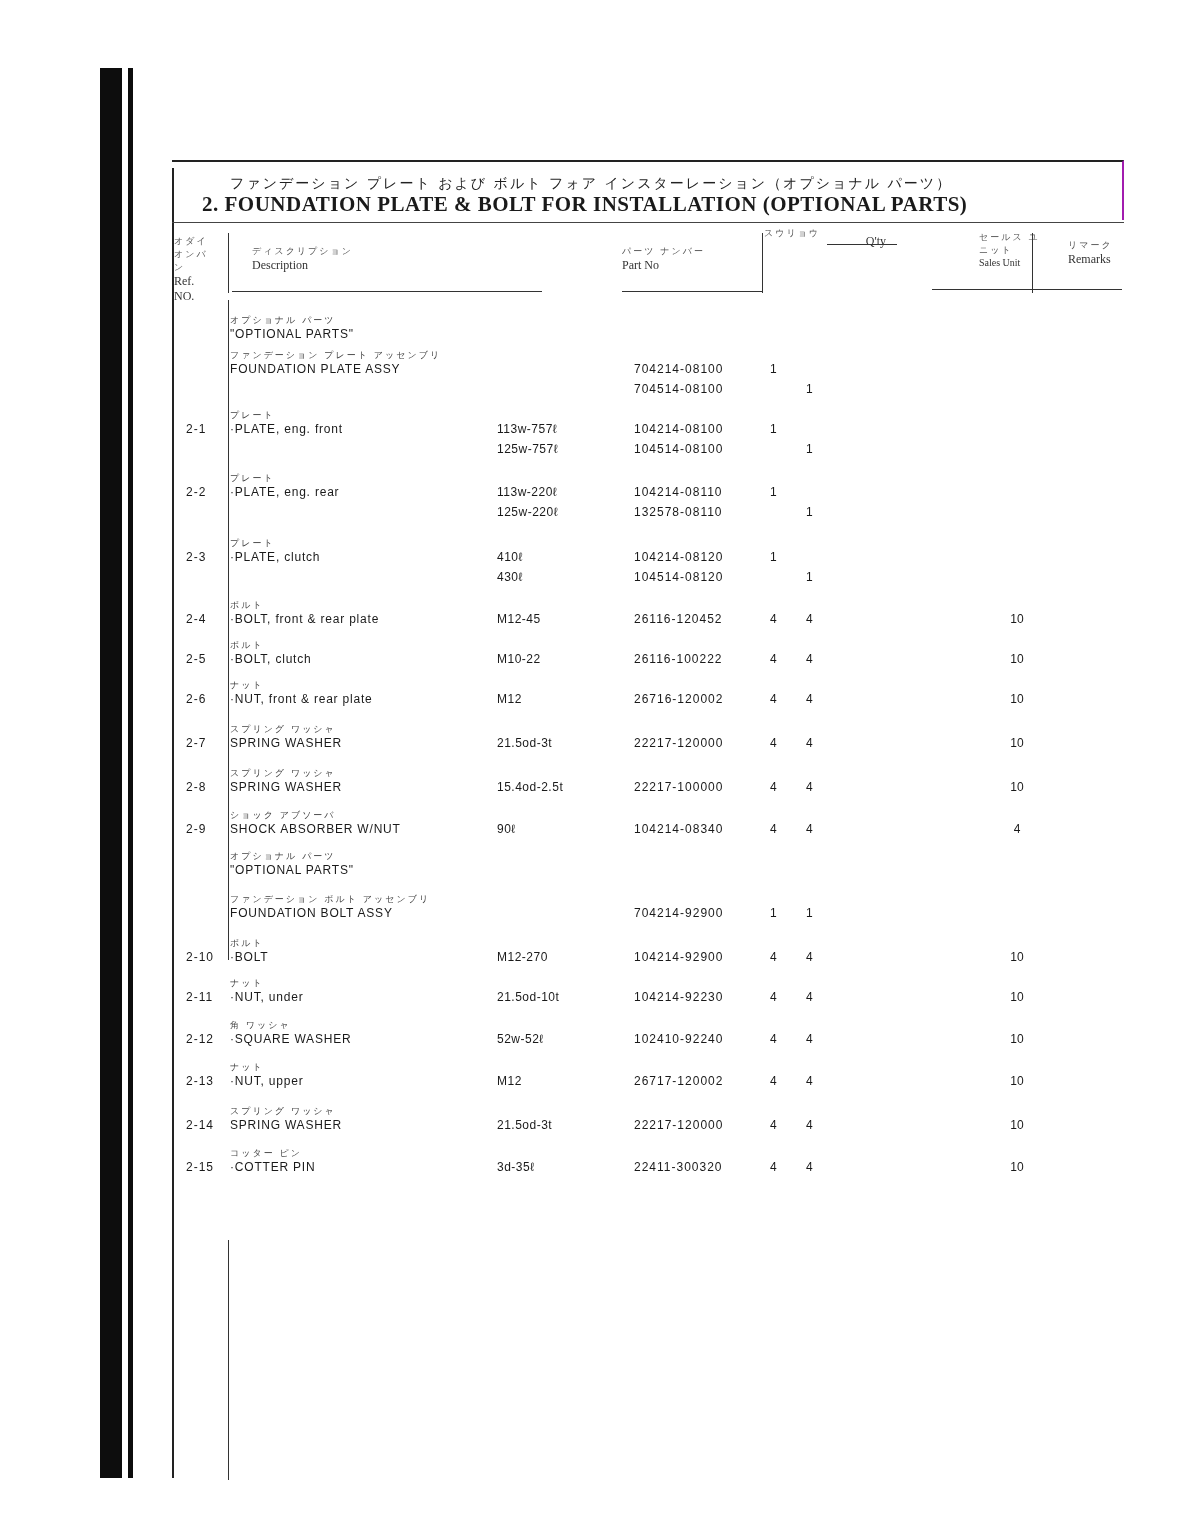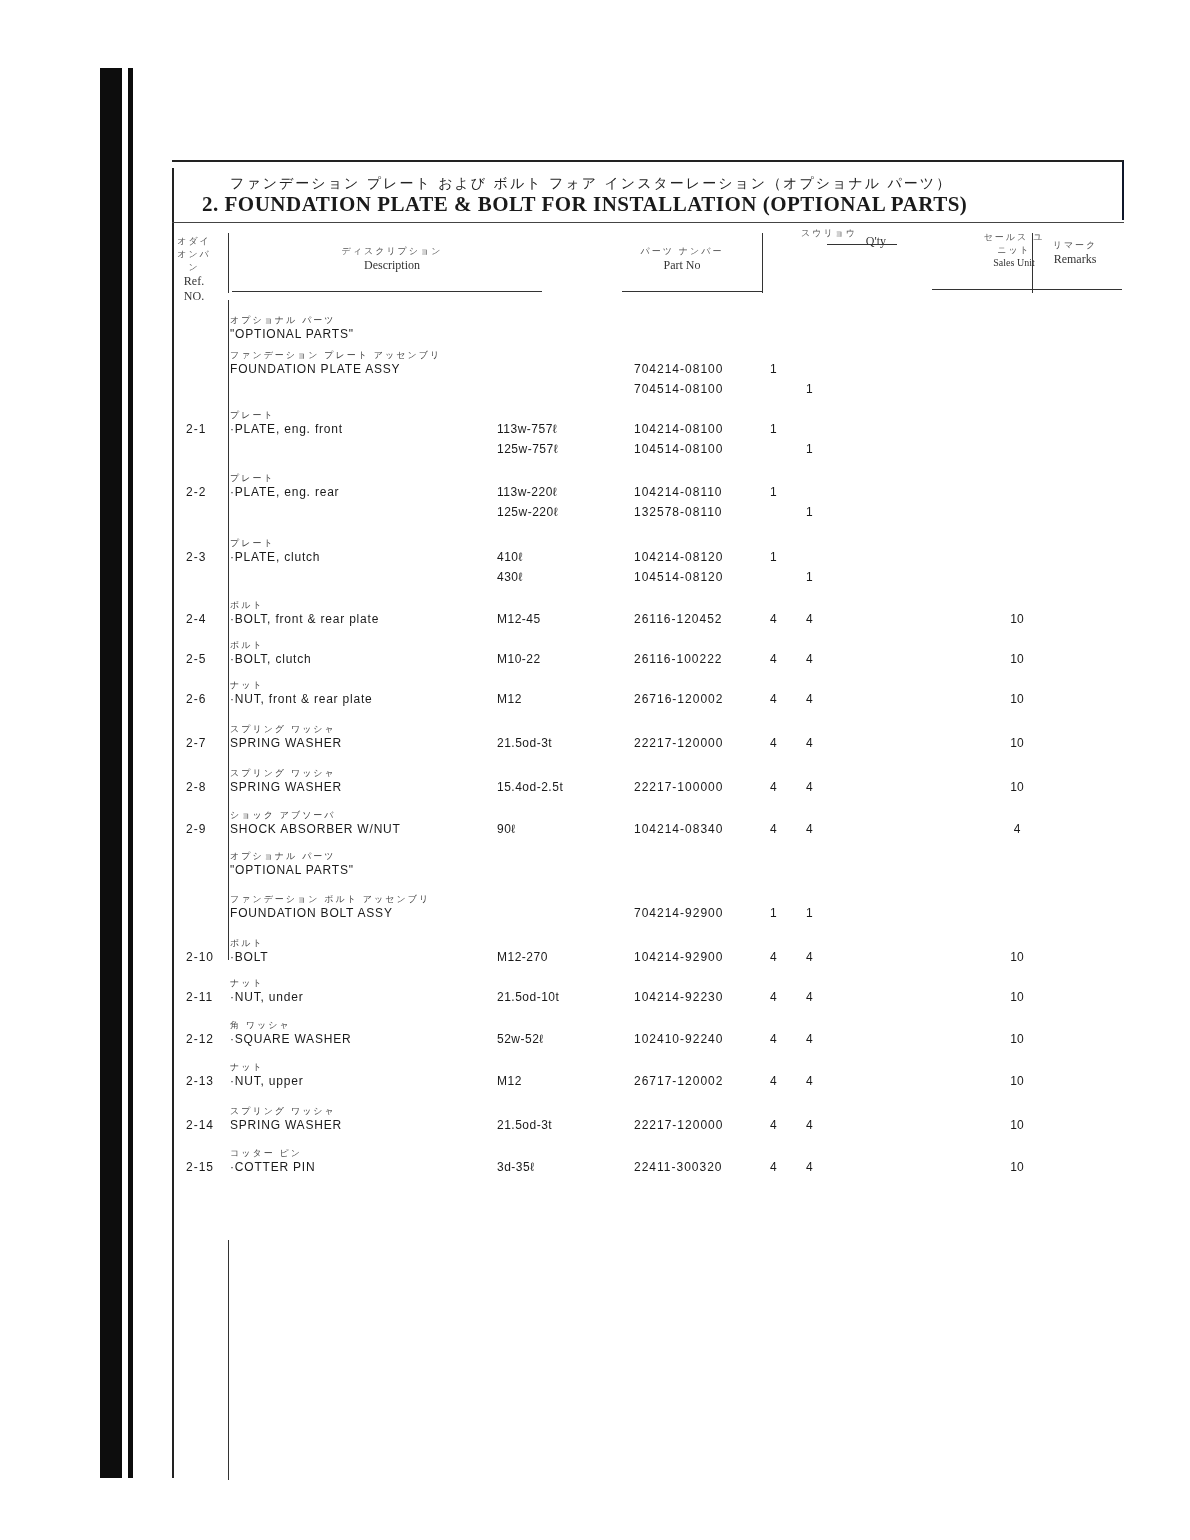--- a/index.html
+++ b/index.html
@@ -4,28 +4,28 @@
 <style>
   html, body { margin:0; padding:0; background:#ffffff; }
   body { width:1190px; height:1540px; position:relative; overflow:hidden;
          font-family:"Liberation Sans", sans-serif; color:#1a1a1a; }
   .binding { position:absolute; left:100px; top:68px; width:22px; height:1410px;
              background:#0d0d0d; }
   .binding-edge { position:absolute; left:128px; top:68px; width:5px; height:1410px; background:#0d0d0d; }
   .page { position:absolute; left:172px; top:160px; width:952px; height:1320px; }
   .frame-left { position:absolute; left:0; top:8px; width:2px; height:1310px; background:#222; }
   .title-box { position:absolute; left:0; top:0; width:950px; height:58px;
-               border-top:2px solid #222; border-right:2px solid #0f172a; }
+               border-top:2px solid #222; border-right:2px solid #a21caf; }
   .title-jp { position:absolute; left:58px; top:13px; font-size:14px; letter-spacing:2px;
               font-family:"DejaVu Sans", sans-serif; color:#222; }
   .title-en { position:absolute; left:30px; top:30px; font-size:21px; font-weight:bold;
               font-family:"Liberation Serif", serif; letter-spacing:0.5px; }
   .hdr { position:absolute; top:62px; left:0; width:952px; height:70px;
          border-top:1px solid #444; }
-  .hdr .cell { position:absolute; text-align:center; font-size:11px; color:#333; }
+  .hdr .cell { position:absolute; font-size:11px; color:#333; }
   .hdr .jp { font-size:9px; color:#555; display:block; letter-spacing:2px;
              font-family:"DejaVu Sans", sans-serif; }
   .hdr .en { font-size:12px; font-family:"Liberation Serif", serif; display:block; }
   .vline { position:absolute; width:1px; background:#333; }
   .hline { position:absolute; height:1px; background:#333; }
   .row { position:absolute; left:0; width:952px; font-size:12px; }
   .row .ref { position:absolute; left:14px; font-size:12px; letter-spacing:1px; }
   .row .jp { position:absolute; left:58px; font-size:9px; color:#444; letter-spacing:2px;
              font-family:"DejaVu Sans", sans-serif; top:-13px; white-space:nowrap; }
   .row .desc { position:absolute; left:58px; font-size:12px; letter-spacing:0.8px; white-space:nowrap; }
@@ -72,21 +72,21 @@
     <div class="cell" style="left:592px;top:4px;width:130px;">
       <span class="jp">スウリョウ</span>
       <span class="en" style="position:absolute;right:8px;top:0;margin-top:7px;">Q'ty</span>
     </div>
     <div class="hline" style="left:655px;top:21px;width:70px;"></div>
     <div class="cell" style="left:807px;top:8px;width:70px;">
       <span class="jp">セールス ユニット</span>
       <span class="en" style="font-size:10px;">Sales Unit</span>
     </div>
     <div class="vline" style="left:860px;top:10px;height:60px;"></div>
-    <div class="cell" style="left:863px;top:16px;width:80px;">
+    <div class="cell" style="left:896px;top:16px;width:80px;">
       <span class="jp">リマーク</span>
       <span class="en">Remarks</span>
     </div>
     <div class="hline" style="left:60px;top:68px;width:310px;"></div>
     <div class="hline" style="left:450px;top:68px;width:140px;"></div>
     <div class="hline" style="left:760px;top:66px;width:190px;"></div>
   </div>
 
   <div class="vline" style="left:56px;top:140px;height:660px;"></div>
   <div class="vline" style="left:56px;top:1080px;height:240px;"></div>

